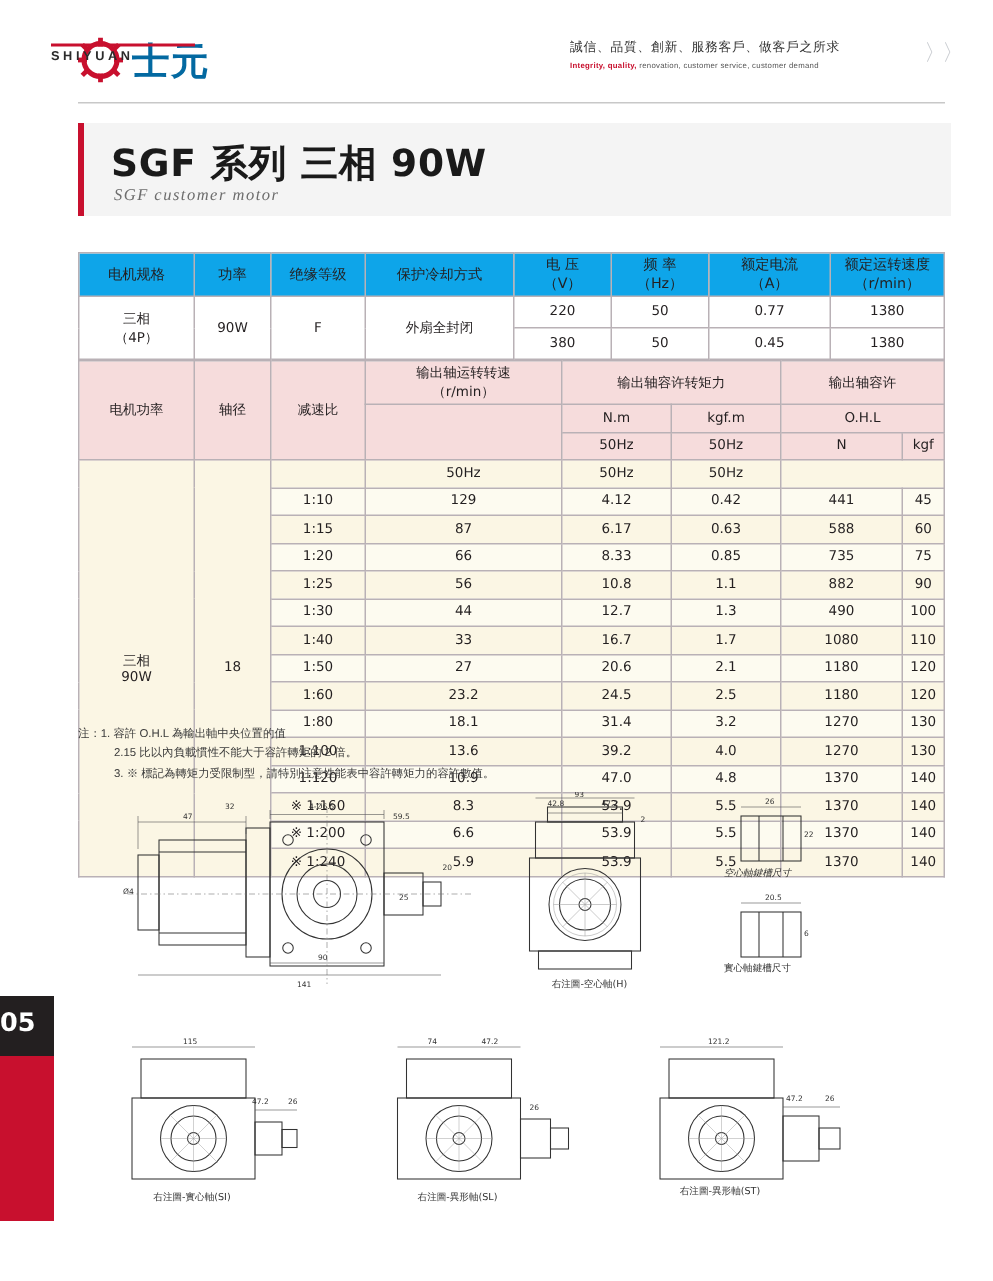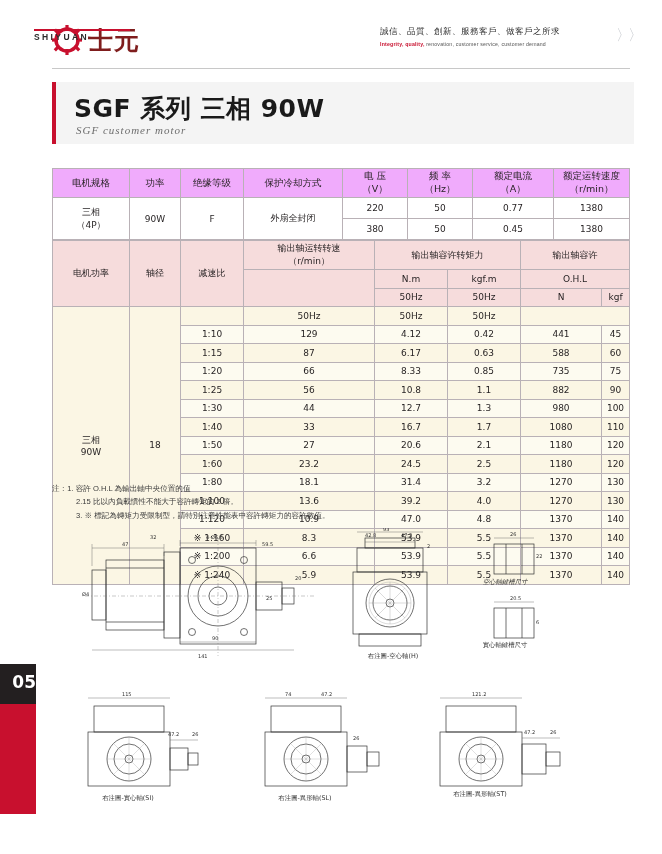--- a/index.html
+++ b/index.html
@@ -9,40 +9,40 @@
     color:#231f20;position:relative;overflow:hidden;
   }
   .page{position:relative;width:662px;height:854px;}
 
   
   .header{position:absolute;left:0;top:0;width:662px;height:70px;}
   .hdr-rule{position:absolute;left:52px;top:68px;width:578px;height:1px;background:#c8c8c8;}
   .logo{position:absolute;left:52px;top:18px;width:180px;height:44px;display:flex;align-items:center;gap:6px;}
   .gear{width:30px;height:30px;position:relative;}
   .gear svg{display:block;}
-  .logo-cn{font-family:"DejaVu Sans",sans-serif;font-size:25px;font-weight:bold;color:#7f1d1d;letter-spacing:1px;line-height:1;}
+  .logo-cn{font-family:"DejaVu Sans",sans-serif;font-size:25px;font-weight:bold;color:#0369a1;letter-spacing:1px;line-height:1;}
   .logo-en{position:absolute;left:34px;top:32px;font-size:8.5px;letter-spacing:2.4px;color:#2b2b2b;font-weight:bold;}
   .logo-bar{position:absolute;left:34px;top:29px;width:96px;height:2px;background:#c8102e;}
   .slogan{position:absolute;left:380px;top:26px;width:210px;text-align:left;}
   .slogan-cn{font-family:"DejaVu Sans",sans-serif;font-size:8.5px;color:#333;letter-spacing:.5px;}
   .slogan-en{font-size:5.2px;color:#555;letter-spacing:.2px;margin-top:3px;}
   .slogan-en b{color:#c8102e;}
   .chev{position:absolute;right:22px;top:26px;color:#c9ccd1;font-size:15px;letter-spacing:-3px;}
 
   
   .titlebox{position:absolute;left:52px;top:82px;width:578px;height:62px;border-left:4px solid #c8102e;background:#f4f4f4;}
   .title-main{position:absolute;left:18px;top:10px;font-family:"DejaVu Sans",sans-serif;font-size:25px;font-weight:bold;color:#1a1a1a;letter-spacing:.5px;text-align:center;}
   .title-sub{position:absolute;left:20px;top:42px;font-family:"Liberation Serif","DejaVu Serif",serif;font-style:italic;font-size:11px;color:#6d6d6d;letter-spacing:1px;}
 
   
   table{border-collapse:collapse;position:absolute;}
   td,th{border:1px solid #b9b1b6;font-weight:normal;text-align:center;vertical-align:middle;
         font-family:"DejaVu Sans",sans-serif;}
   .t1{left:52px;top:168px;width:578px;font-size:9px;}
-  .t1 .hdr{background:#f0abfc;height:22px;font-size:9.5px;margin-left:42px;}
+  .t1 .hdr{background:#0ea5e9;height:22px;font-size:9.5px;margin-left:42px;}
   .t1 td{height:18px;}
   .t1 .dat{background:#ffffff;}
 
   .t2{left:52px;top:240px;width:578px;font-size:9px;}
   .t2 .hdr{background:#f6dcdc;}
   .t2 td{height:15.5px;}
   .t2 .rowA{background:#fbf6e4;}
   .t2 .rowB{background:#fdfbf0;}
   .t2 .lcell{background:#fbf6e4;}
 
@@ -50,21 +50,21 @@
   .note div{white-space:nowrap;}
 
   
   .draw-area{position:absolute;left:40px;top:520px;width:600px;height:300px;}
   .dwg{position:absolute;border:0;}
   .dwg svg{display:block;}
   .cap{position:absolute;font-family:"DejaVu Sans",sans-serif;font-size:6.4px;color:#333;text-align:center;width:120px;}
 
   
   .tab{position:absolute;left:0;top:664px;width:36px;height:150px;background:#231f20;}
-  .tab .num{position:absolute;left:0;top:8px;width:36px;text-align:right;color:#fff;font-size:17px;font-weight:bold;font-family:"DejaVu Sans",sans-serif;}
+  .tab .num{position:absolute;left:0;top:8px;width:36px;text-align:left;color:#fff;font-size:17px;font-weight:bold;font-family:"DejaVu Sans",sans-serif;}
   .tab .red{position:absolute;left:0;top:40px;width:36px;height:110px;background:#c8102e;}
 </style>
 </head>
 <body>
 
 <div class="page">
 
   <div class="header">
     <div class="logo">
       <span class="gear">
@@ -218,21 +218,21 @@
       <td>10.8</td>
       <td>1.1</td>
       <td>882</td>
       <td>90</td>
     </tr>
     <tr class="rowB">
       <td>1:30</td>
       <td>44</td>
       <td>12.7</td>
       <td>1.3</td>
-      <td>980</td>
+      <td>490</td>
       <td>100</td>
     </tr>
     <tr class="rowA">
       <td>1:40</td>
       <td>33</td>
       <td>16.7</td>
       <td>1.7</td>
       <td>1080</td>
       <td>110</td>
     </tr>

